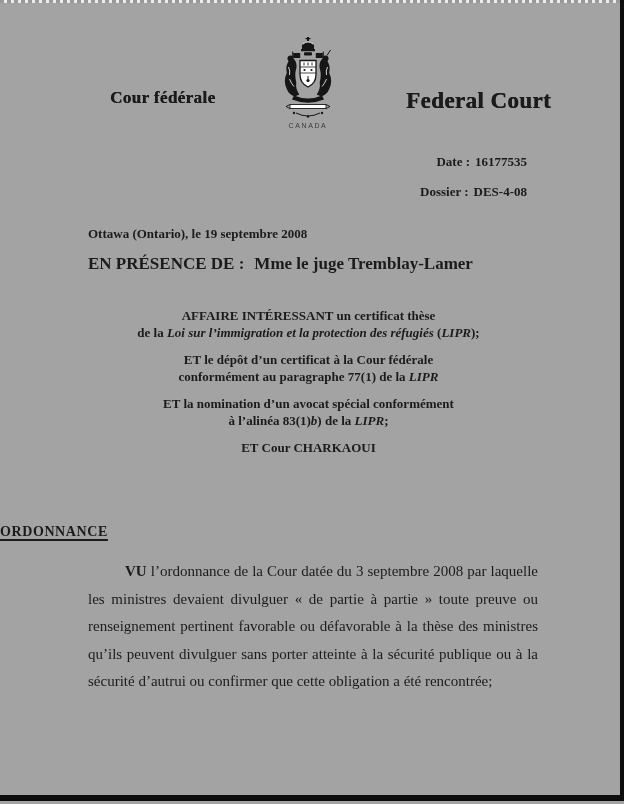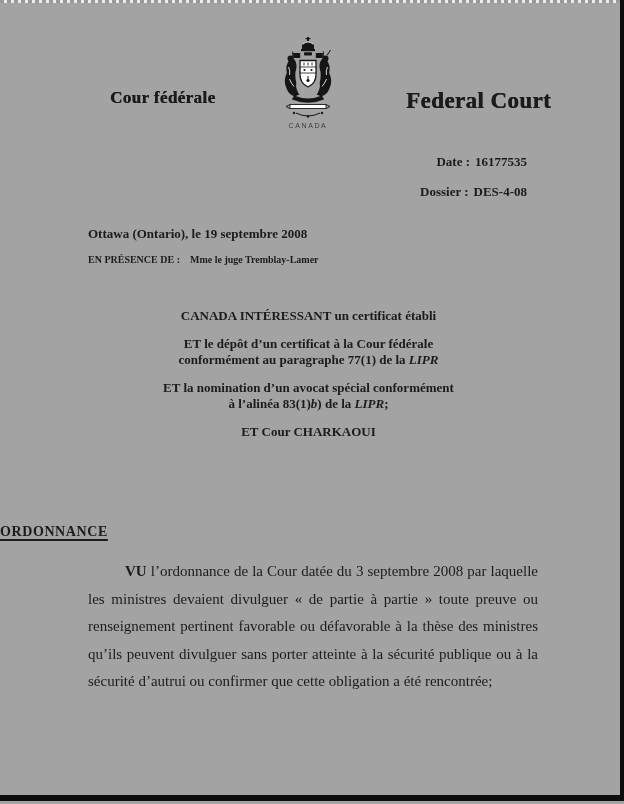--- a/index.html
+++ b/index.html
@@ -28,21 +28,21 @@
     letter-spacing:1.6px;color:#3a3a3a;}
 
   
   .meta{position:absolute;right:97px;top:154px;width:280px;text-align:right;
     font-weight:bold;font-size:13px;}
   .meta-line{line-height:16px;margin-bottom:14px;white-space:pre;}
   .meta-line .val{margin-left:5px;}
 
   
   .place-date{position:absolute;left:88px;top:226px;font-weight:bold;font-size:13px;}
-  .presence{position:absolute;left:88px;top:254px;font-weight:bold;font-size:10px;text-align:right;}
+  .presence{position:absolute;left:88px;top:254px;font-weight:bold;font-size:17px;text-align:right;}
   .presence .val{margin-left:10px;}
 
   
   .cause{position:absolute;left:0;top:308px;width:617px;text-align:center;
     font-weight:bold;font-size:13px;}
   .cause-block{margin:0 0 11px 0;}
   .cause-line{line-height:16.5px;}
   .cause-line .it{font-style:italic;}
 
   .order-heading{position:absolute;left:0;top:524px;width:617px;text-align:left;
@@ -115,21 +115,22 @@
   <div class="meta">
     <div class="meta-line"><span>Date :</span><span class="val">16177535</span></div>
     <div class="meta-line"><span>Dossier :</span><span class="val">DES-4-08</span></div>
   </div>
 
   <div class="place-date">Ottawa (Ontario), le 19 septembre 2008</div>
   <div class="presence"><span>EN PRÉSENCE DE :</span><span class="val">Mme le juge Tremblay-Lamer</span></div>
 
   <div class="cause">
       <div class="cause-block">
-        <div class="cause-line"><span>CANADA INTÉRESSANT un certificat établi</span></div>
+        <div class="cause-line"><span>AFFAIRE INTÉRESSANT un certificat thèse</span></div>
+        <div class="cause-line"><span>de la </span><span class="it">Loi sur l’immigration et la protection des réfugiés</span><span> (</span><span class="it">LIPR</span><span>);</span></div>
       </div>
       <div class="cause-block">
         <div class="cause-line"><span>ET le dépôt d’un certificat à la Cour fédérale</span></div>
         <div class="cause-line"><span>conformément au paragraphe 77(1) de la </span><span class="it">LIPR</span></div>
       </div>
       <div class="cause-block">
         <div class="cause-line"><span>ET la nomination d’un avocat spécial conformément</span></div>
         <div class="cause-line"><span>à l’alinéa 83(1)</span><span class="it">b</span><span>) de la </span><span class="it">LIPR</span><span>;</span></div>
       </div>
       <div class="cause-block">

